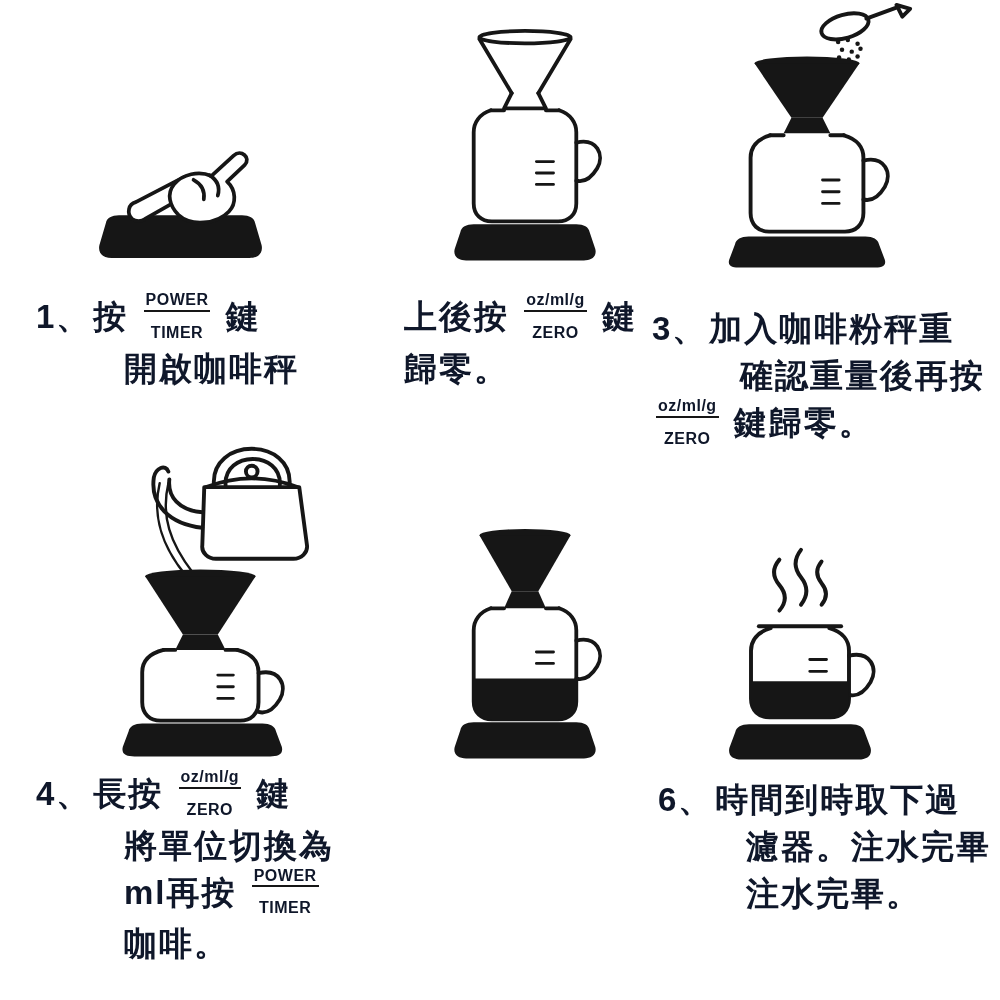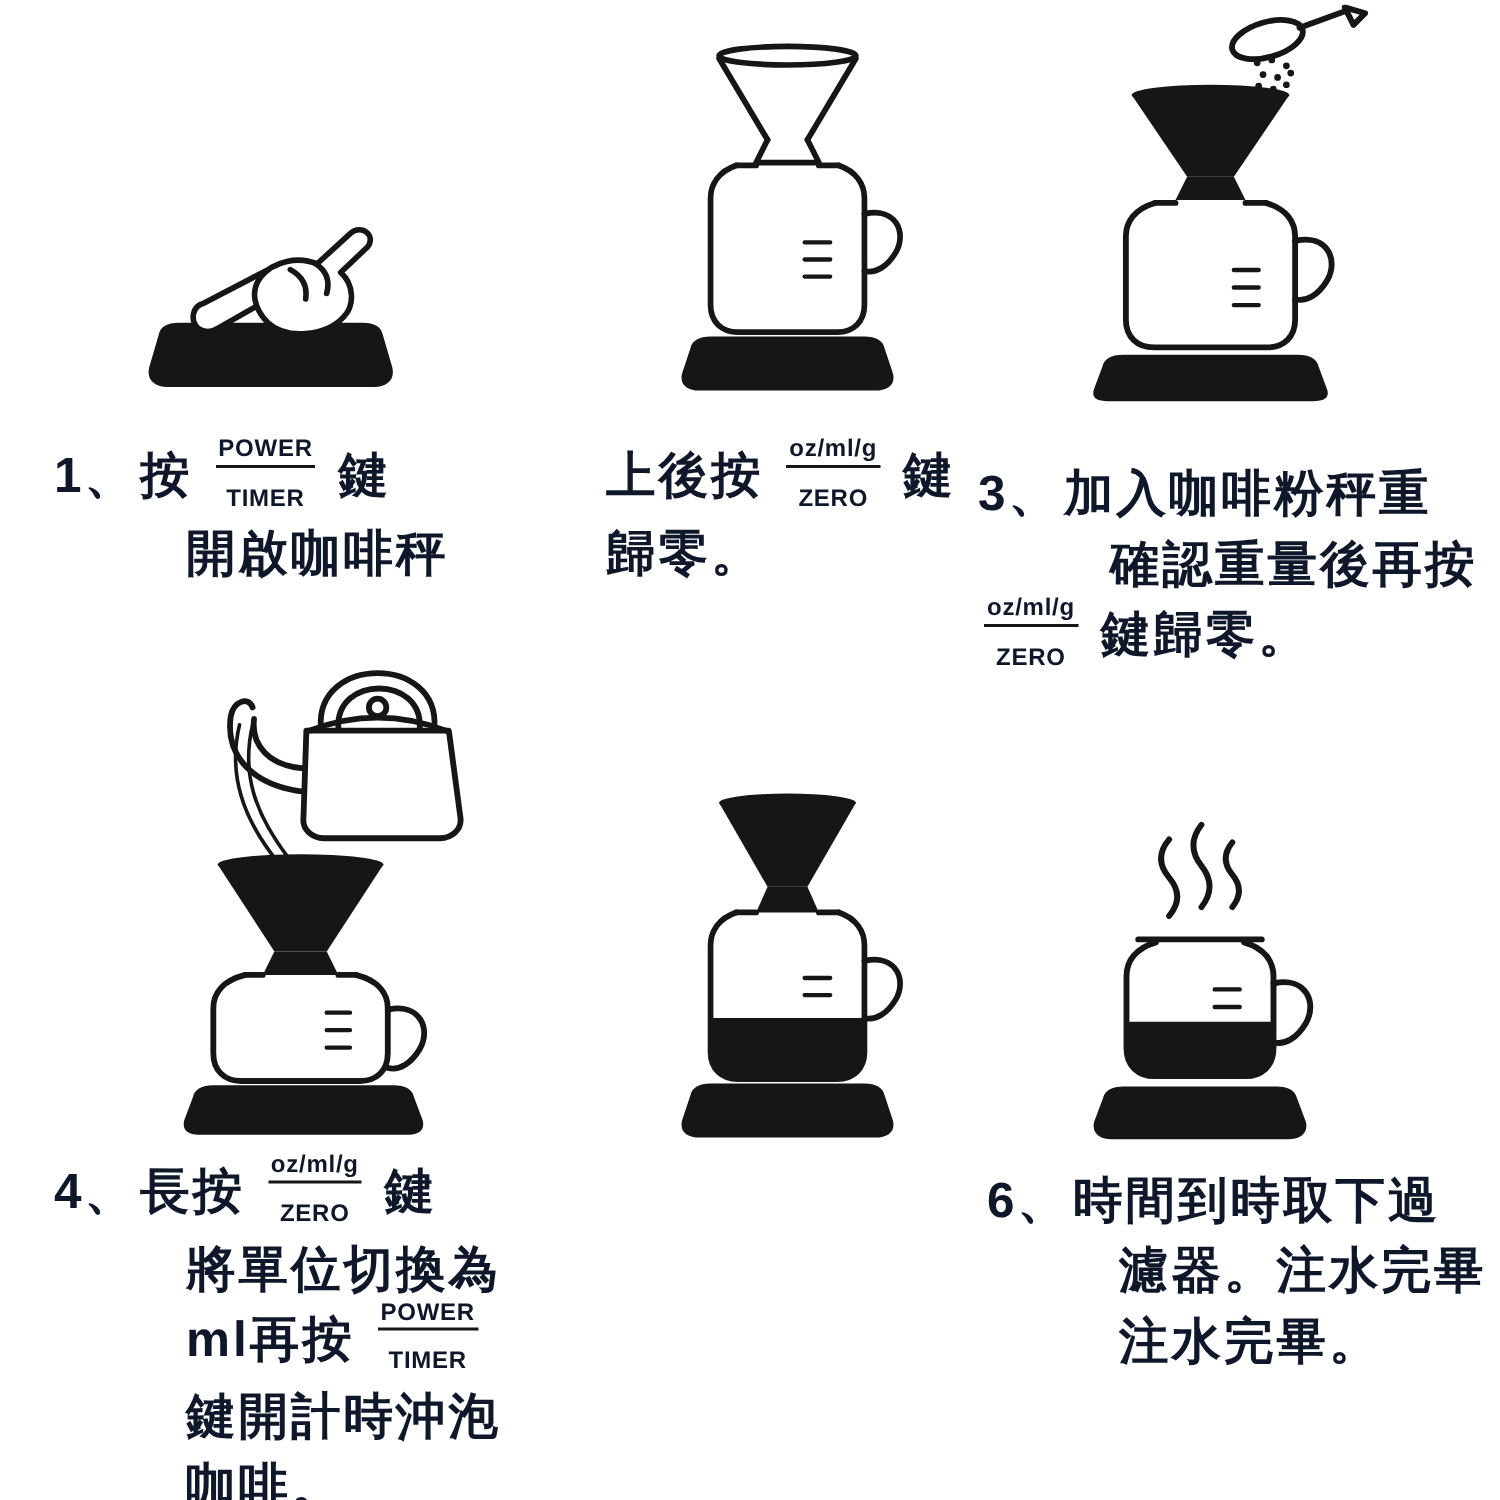--- a/index.html
+++ b/index.html
@@ -182,21 +182,20 @@
   <div class="step-text" style="left:36px;top:770px">
       <div class="line"><span class="step-num">4、</span><span>長按 </span><span class="key">
           <span class="top">oz/ml/g</span>
           <span class="bottom">ZERO</span>
         </span><span> 鍵</span></div>
       <div class="line cont"><span>將單位切換為</span></div>
       <div class="line cont"><span>ml再按 </span><span class="key">
           <span class="top">POWER</span>
           <span class="bottom">TIMER</span>
         </span></div>
-      <div class="line cont"><span>鍵開計時沖泡</span></div>
       <div class="line cont"><span>咖啡。</span></div>
     </div>
   <div class="step-text" style="left:658px;top:776px">
       <div class="line"><span class="step-num">6、</span><span>時間到時取下過</span></div>
       <div class="line cont"><span>濾器。注水完畢</span></div>
       <div class="line cont"><span>注水完畢。</span></div>
     </div>
 
 </div>
 

